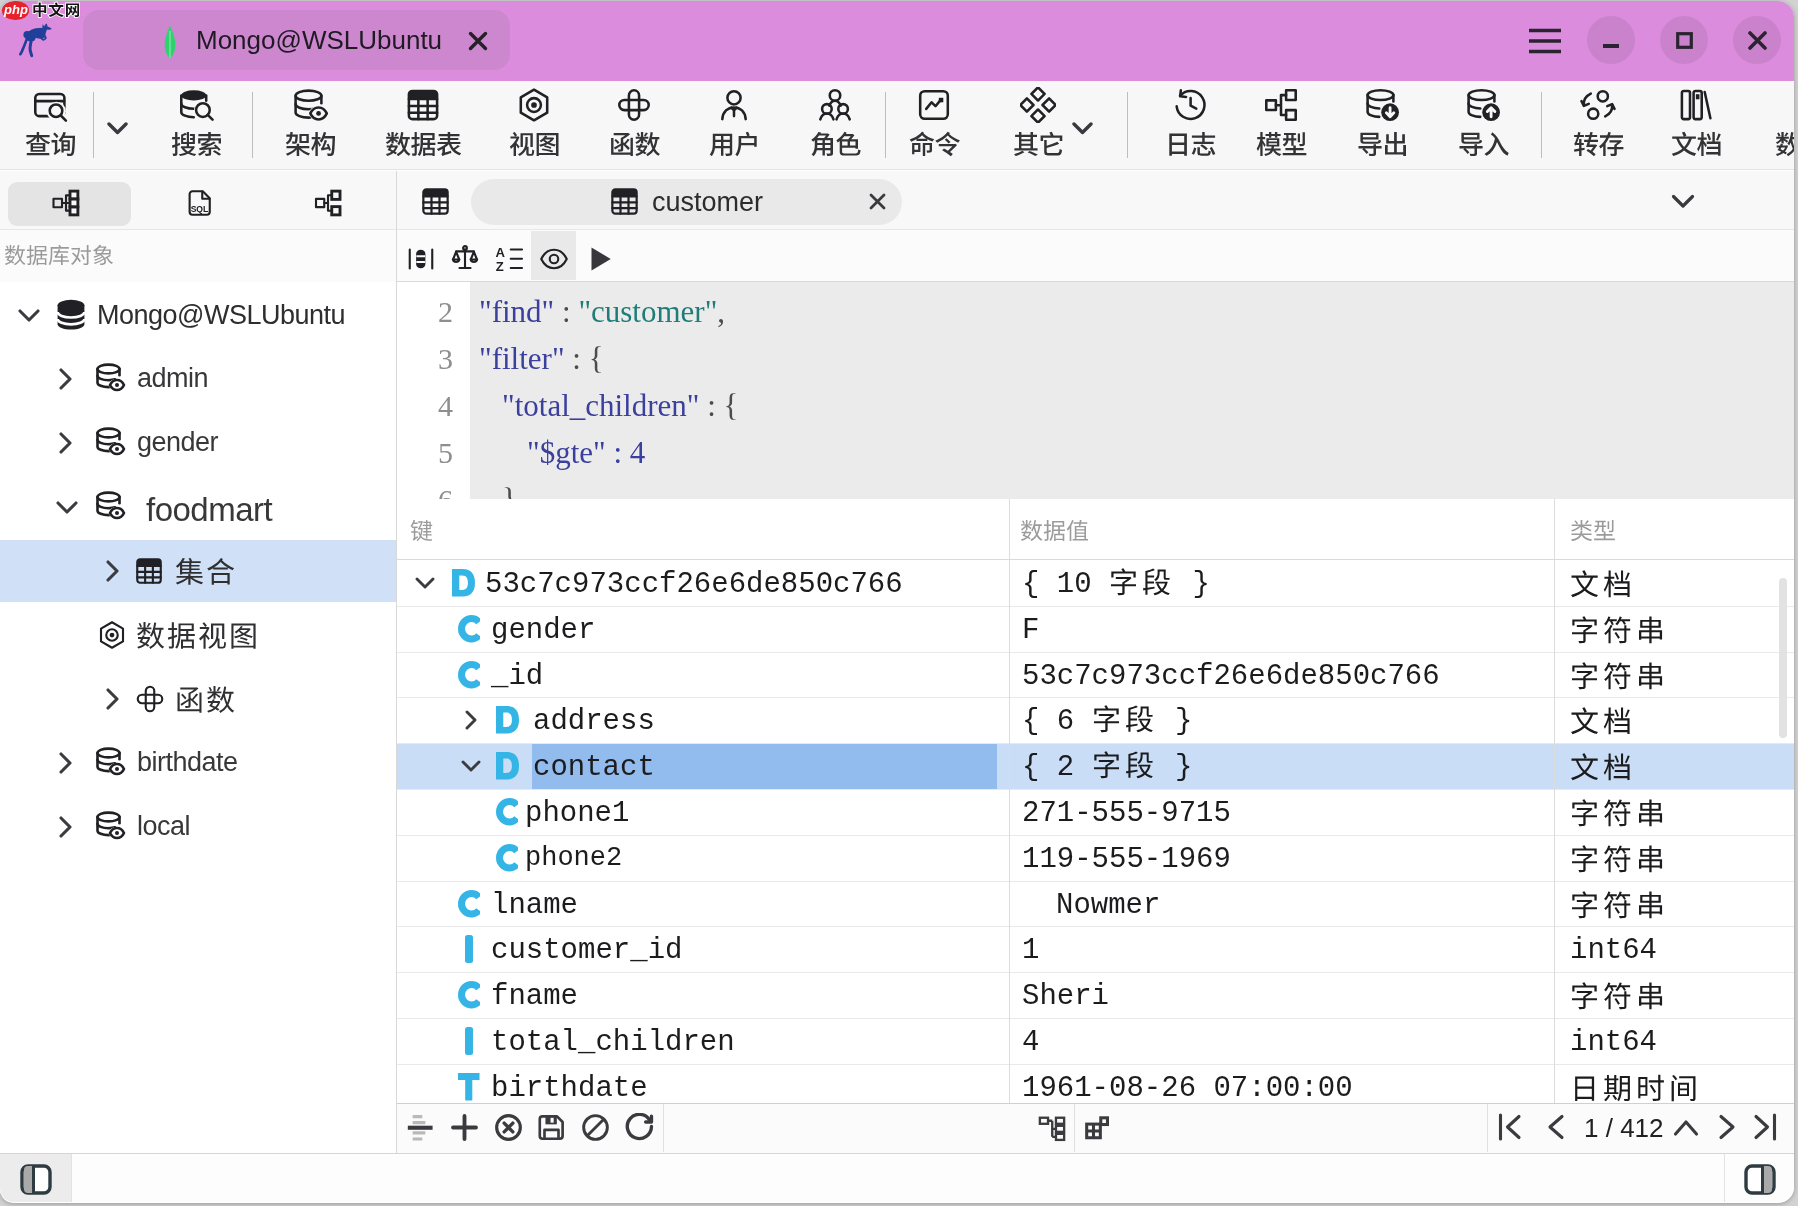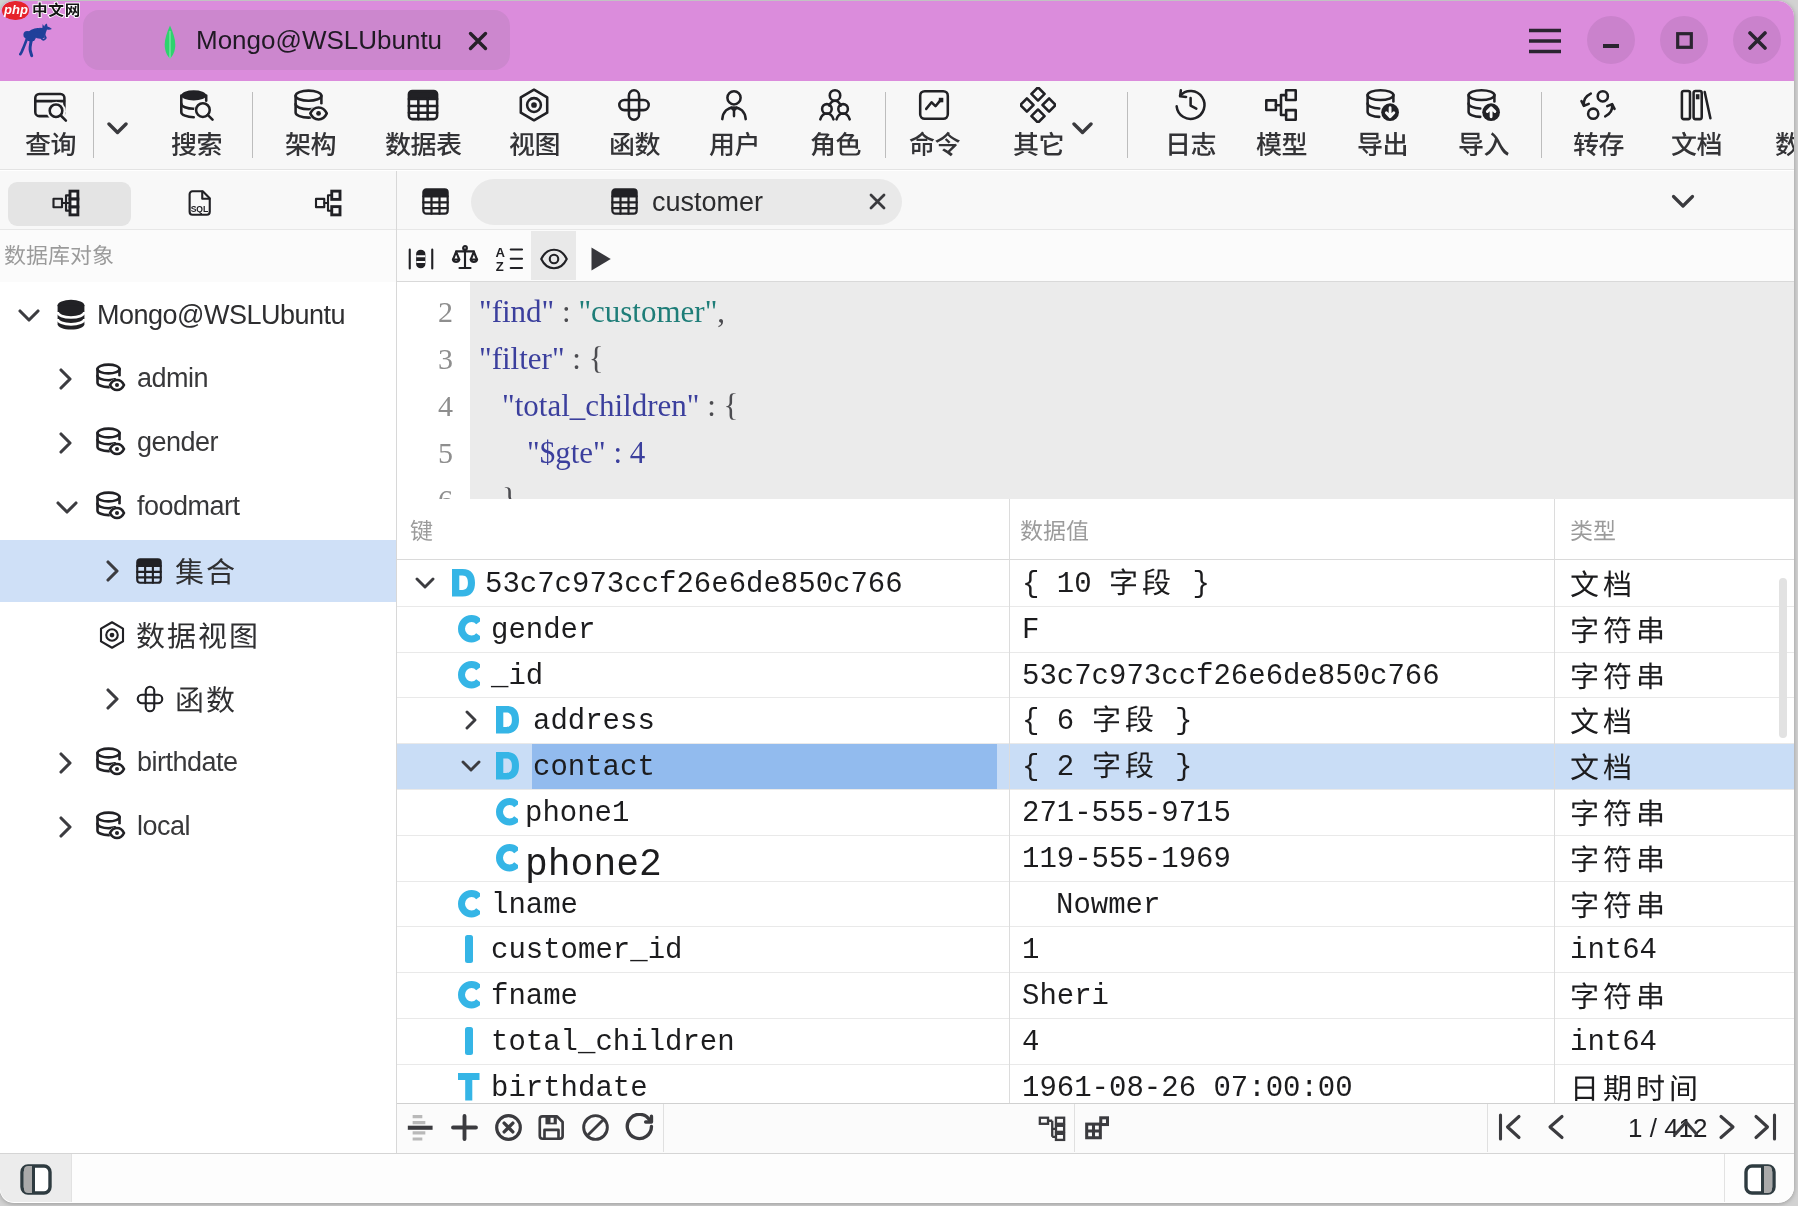--- a/index.html
+++ b/index.html
@@ -459,21 +459,21 @@
       <g fill="none" stroke="#212125" stroke-width="2.6" stroke-linecap="round" stroke-linejoin="round">
         <ellipse cx="14.5" cy="7" rx="11" ry="4.4"></ellipse>
         <path d="M3.5 7 V20.7 C3.5 23.1 8.4 25.1 14.5 25.1 C15 25.1 15.6 25.1 16.1 25.07"></path>
         <path d="M3.5 13.8 C3.5 16.2 8.4 18.2 14.5 18.2 C16.9 18.2 19.2 17.9 21 17.3"></path>
         <path d="M25.5 7 V13.2"></path>
       </g>
       <ellipse cx="23" cy="23" rx="8" ry="6.2" fill="#fff" stroke="none"></ellipse>
       <path d="M16 23 C17.5 19.8 20 18 23 18 C26 18 28.5 19.8 30 23 C28.5 26.2 26 28 23 28 C20 28 17.5 26.2 16 23 Z" fill="none" stroke="#212125" stroke-width="2.6" stroke-linejoin="round"></path>
       <circle cx="23" cy="23" r="2" fill="#212125"></circle>
     </svg>
-<div class="a" style="left:137px;top:490px;width:240px;height:32px;font-size:27px;letter-spacing:-0.5px;color:#38383a">foodmart</div>
+<div class="a" style="left:146px;top:490px;width:240px;height:32px;font-size:33px;letter-spacing:-0.5px;color:#38383a">foodmart</div>
 <svg class="a" style="left:59px;top:751px;width:13px;height:22px;" viewBox="0 0 13 22">
       <path d="M2 2 L11 11 L2 20" fill="none" stroke="#3c3c40" stroke-width="3.1" stroke-linejoin="round" stroke-linecap="round"></path>
     </svg>
 <svg class="a" style="left:94px;top:745px;width:34px;height:34px;" viewBox="0 0 34 34">
       <g fill="none" stroke="#212125" stroke-width="2.6" stroke-linecap="round" stroke-linejoin="round">
         <ellipse cx="14.5" cy="7" rx="11" ry="4.4"></ellipse>
         <path d="M3.5 7 V20.7 C3.5 23.1 8.4 25.1 14.5 25.1 C15 25.1 15.6 25.1 16.1 25.07"></path>
         <path d="M3.5 13.8 C3.5 16.2 8.4 18.2 14.5 18.2 C16.9 18.2 19.2 17.9 21 17.3"></path>
         <path d="M25.5 7 V13.2"></path>
       </g>
@@ -658,21 +658,21 @@
 <div class="a mono" style="left:525px;top:796px;font-size:29px;color:#1c1c1e">phone1</div>
 <div class="a mono" style="left:1022px;top:796px;font-size:29px;color:#1c1c1e;white-space:pre">271-555-9715</div>
 <div class="a" style="left:1570px;top:798px">
       <svg width="99.0" height="28.4" viewBox="0 -24.9 99.0 28.4">
         <path fill="#1c1c1e" d="M13.3 -10.5V-8.7H2V-6.6H13.3V-0.4C13.3 0 13.2 0.1 12.7 0.2C12.2 0.2 10.3 0.2 8.3 0.1C8.7 0.7 9.1 1.7 9.3 2.3C11.7 2.3 13.3 2.3 14.3 1.9C15.3 1.6 15.6 0.9 15.6 -0.3V-6.6H27V-8.7H15.6V-9.8C18.2 -11.1 20.8 -13.1 22.6 -15L21.1 -16.1L20.6 -16H6.8V-13.9H18.4C16.9 -12.6 15.1 -11.4 13.3 -10.5ZM12.3 -23.9C12.8 -23.1 13.4 -22.2 13.8 -21.3H2.3V-15.3H4.5V-19.3H24.4V-15.3H26.7V-21.3H16.3C15.9 -22.3 15.2 -23.6 14.4 -24.6ZM44.5 -8C45.7 -6.2 47.4 -3.7 48.1 -2.2L50 -3.3C49.2 -4.8 47.5 -7.2 46.2 -9ZM54.3 -15.7V-12.5H42.8V-10.5H54.3V-0.5C54.3 0 54.1 0.1 53.5 0.2C53 0.2 51.1 0.2 49 0.1C49.3 0.8 49.6 1.7 49.8 2.3C52.4 2.3 54.1 2.2 55.1 1.9C56.1 1.6 56.4 0.9 56.4 -0.4V-10.5H60.3V-12.5H56.4V-15.7ZM40.5 -16C39.1 -12.8 36.7 -9.6 34.2 -7.6C34.7 -7.1 35.4 -6.2 35.7 -5.8C36.7 -6.6 37.6 -7.7 38.5 -8.8V2.3H40.6V-11.7C41.4 -12.9 42 -14.1 42.6 -15.3ZM38.3 -24.4C37.4 -21.5 35.8 -18.6 34 -16.8C34.6 -16.5 35.5 -15.9 35.9 -15.5C36.8 -16.7 37.8 -18.1 38.6 -19.7H40.1C40.7 -18.4 41.5 -16.8 41.9 -15.8L43.8 -16.5C43.5 -17.3 42.8 -18.6 42.3 -19.7H46.8V-21.6H39.5C39.8 -22.4 40.1 -23.2 40.4 -24ZM49.7 -24.4C48.8 -21.5 47.2 -18.8 45.3 -17C45.8 -16.7 46.7 -16.1 47.2 -15.7C48.2 -16.8 49.2 -18.2 50 -19.7H52C52.8 -18.5 53.7 -17.1 54.1 -16.2L56 -17C55.6 -17.7 55 -18.7 54.3 -19.7H60.1V-21.6H50.9C51.2 -22.4 51.5 -23.1 51.8 -24ZM79.3 -8.7V-4.4H71.3V-8.7ZM70.2 -21V-13.1H79.3V-10.7H69V-1.2H71.3V-2.5H79.3V2.3H81.6V-2.5H89.8V-1.3H92.1V-10.7H81.6V-13.1H90.8V-21H81.6V-24.4H79.3V-21ZM81.6 -8.7H89.8V-4.4H81.6ZM72.4 -19.1H79.3V-15.1H72.4ZM81.6 -19.1H88.5V-15.1H81.6Z"></path>
       </svg>
     </div>
 <svg class="a" style="left:496px;top:843px;width:22px;height:27.5px;" viewBox="0 0 22 27.5">
       <path fill="none" stroke="#35b5e6" stroke-width="7" d="M21 7.2 C19 4.6 16.4 3.5 13.6 3.5 C8 3.5 3.5 8 3.5 13.75 C3.5 19.5 8 24 13.6 24 C16.4 24 19 22.9 21 20.3"></path>
     </svg>
-<div class="a mono" style="left:525px;top:842px;font-size:38px;color:#1c1c1e">phone2</div>
+<div class="a mono" style="left:525px;top:842px;font-size:27px;color:#1c1c1e">phone2</div>
 <div class="a mono" style="left:1022px;top:842px;font-size:29px;color:#1c1c1e;white-space:pre">119-555-1969</div>
 <div class="a" style="left:1570px;top:844px">
       <svg width="99.0" height="28.4" viewBox="0 -24.9 99.0 28.4">
         <path fill="#1c1c1e" d="M13.3 -10.5V-8.7H2V-6.6H13.3V-0.4C13.3 0 13.2 0.1 12.7 0.2C12.2 0.2 10.3 0.2 8.3 0.1C8.7 0.7 9.1 1.7 9.3 2.3C11.7 2.3 13.3 2.3 14.3 1.9C15.3 1.6 15.6 0.9 15.6 -0.3V-6.6H27V-8.7H15.6V-9.8C18.2 -11.1 20.8 -13.1 22.6 -15L21.1 -16.1L20.6 -16H6.8V-13.9H18.4C16.9 -12.6 15.1 -11.4 13.3 -10.5ZM12.3 -23.9C12.8 -23.1 13.4 -22.2 13.8 -21.3H2.3V-15.3H4.5V-19.3H24.4V-15.3H26.7V-21.3H16.3C15.9 -22.3 15.2 -23.6 14.4 -24.6ZM44.5 -8C45.7 -6.2 47.4 -3.7 48.1 -2.2L50 -3.3C49.2 -4.8 47.5 -7.2 46.2 -9ZM54.3 -15.7V-12.5H42.8V-10.5H54.3V-0.5C54.3 0 54.1 0.1 53.5 0.2C53 0.2 51.1 0.2 49 0.1C49.3 0.8 49.6 1.7 49.8 2.3C52.4 2.3 54.1 2.2 55.1 1.9C56.1 1.6 56.4 0.9 56.4 -0.4V-10.5H60.3V-12.5H56.4V-15.7ZM40.5 -16C39.1 -12.8 36.7 -9.6 34.2 -7.6C34.7 -7.1 35.4 -6.2 35.7 -5.8C36.7 -6.6 37.6 -7.7 38.5 -8.8V2.3H40.6V-11.7C41.4 -12.9 42 -14.1 42.6 -15.3ZM38.3 -24.4C37.4 -21.5 35.8 -18.6 34 -16.8C34.6 -16.5 35.5 -15.9 35.9 -15.5C36.8 -16.7 37.8 -18.1 38.6 -19.7H40.1C40.7 -18.4 41.5 -16.8 41.9 -15.8L43.8 -16.5C43.5 -17.3 42.8 -18.6 42.3 -19.7H46.8V-21.6H39.5C39.8 -22.4 40.1 -23.2 40.4 -24ZM49.7 -24.4C48.8 -21.5 47.2 -18.8 45.3 -17C45.8 -16.7 46.7 -16.1 47.2 -15.7C48.2 -16.8 49.2 -18.2 50 -19.7H52C52.8 -18.5 53.7 -17.1 54.1 -16.2L56 -17C55.6 -17.7 55 -18.7 54.3 -19.7H60.1V-21.6H50.9C51.2 -22.4 51.5 -23.1 51.8 -24ZM79.3 -8.7V-4.4H71.3V-8.7ZM70.2 -21V-13.1H79.3V-10.7H69V-1.2H71.3V-2.5H79.3V2.3H81.6V-2.5H89.8V-1.3H92.1V-10.7H81.6V-13.1H90.8V-21H81.6V-24.4H79.3V-21ZM81.6 -8.7H89.8V-4.4H81.6ZM72.4 -19.1H79.3V-15.1H72.4ZM81.6 -19.1H88.5V-15.1H81.6Z"></path>
       </svg>
     </div>
 <svg class="a" style="left:458px;top:889px;width:22px;height:27.5px;" viewBox="0 0 22 27.5">
       <path fill="none" stroke="#35b5e6" stroke-width="7" d="M21 7.2 C19 4.6 16.4 3.5 13.6 3.5 C8 3.5 3.5 8 3.5 13.75 C3.5 19.5 8 24 13.6 24 C16.4 24 19 22.9 21 20.3"></path>
     </svg>
 <div class="a mono" style="left:491px;top:888px;font-size:29px;color:#1c1c1e">lname</div>
@@ -769,21 +769,21 @@
         <path d="M9.7 8.4 V21 M3.4 14.7 H16"></path>
         <rect x="16.4" y="2.6" width="6.2" height="6.2"></rect>
       </g>
     </svg>
 <svg class="a" style="left:1497px;top:1112px;width:26px;height:28px;" viewBox="0 0 26 28">
       <path d="M3.5 2 V26 M22 3.5 L10.5 14 L22 24.5" fill="none" stroke="#3b3b3f" stroke-width="3.1" stroke-linecap="round" stroke-linejoin="round"></path>
     </svg>
 <svg class="a" style="left:1545px;top:1113px;width:20px;height:26px;" viewBox="0 0 20 26">
       <path d="M17 2.5 L5 13 L17 23.5" fill="none" stroke="#3b3b3f" stroke-width="3.1" stroke-linecap="round" stroke-linejoin="round"></path>
     </svg>
-<div class="a" style="left:1628px;top:1112px;width:110px;height:28px;font-size:26px;color:#212124">1 / 412</div>
+<div class="a" style="left:1584px;top:1112px;width:110px;height:28px;font-size:26px;color:#212124">1 / 412</div>
 <svg class="a" style="left:1673px;top:1116px;width:26px;height:20px;" viewBox="0 0 26 20">
       <path d="M2.5 17 L13 5 L23.5 17" fill="none" stroke="#3b3b3f" stroke-width="3.1" stroke-linecap="round" stroke-linejoin="round"></path>
     </svg>
 <svg class="a" style="left:1718px;top:1113px;width:20px;height:26px;" viewBox="0 0 20 26">
       <path d="M3 2.5 L15 13 L3 23.5" fill="none" stroke="#3b3b3f" stroke-width="3.1" stroke-linecap="round" stroke-linejoin="round"></path>
     </svg>
 <svg class="a" style="left:1752px;top:1112px;width:26px;height:28px;" viewBox="0 0 26 28">
       <path d="M22.5 2 V26 M4 3.5 L15.5 14 L4 24.5" fill="none" stroke="#3b3b3f" stroke-width="3.1" stroke-linecap="round" stroke-linejoin="round"></path>
     </svg>
 <div class="a" style="left:0px;top:1152px;width:1794px;height:49px;background:#fdfdfd;border-top:1px solid #d5d5d5"></div>

